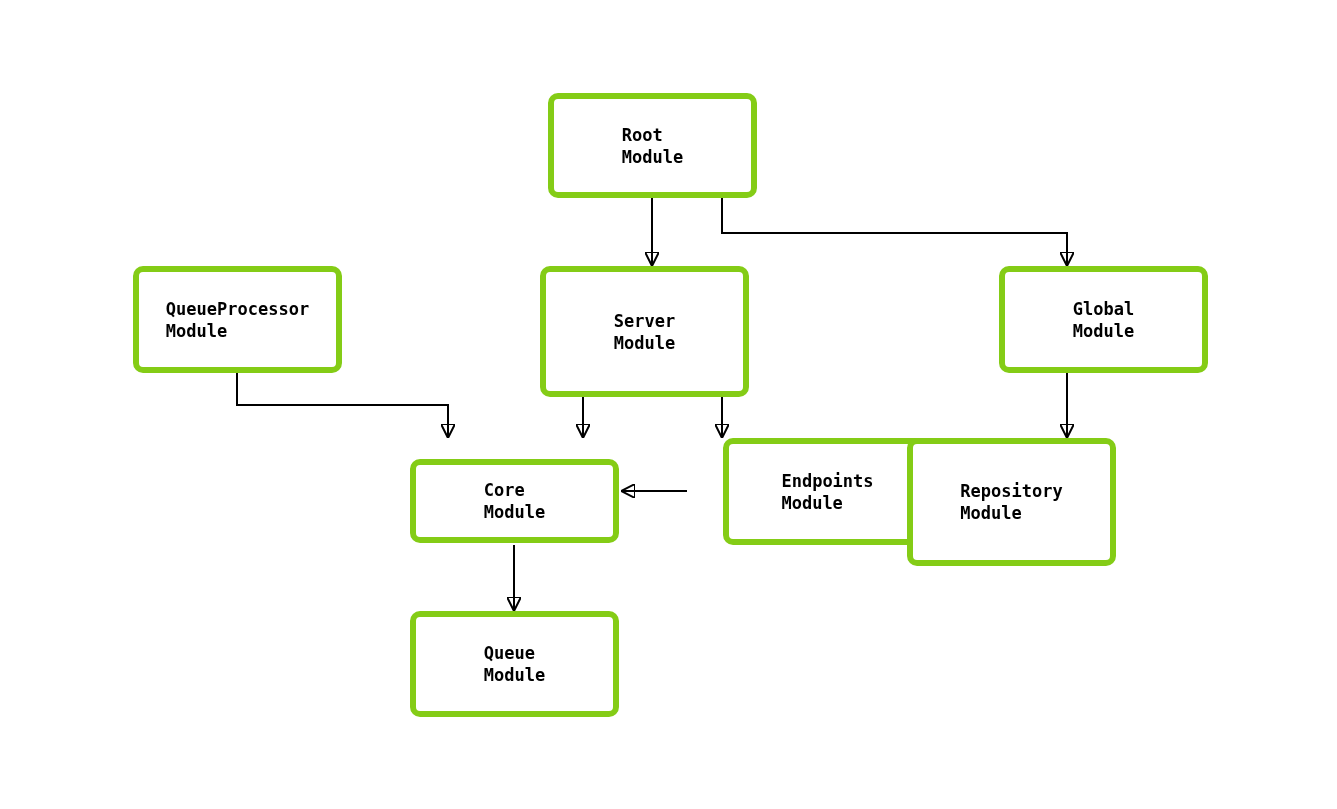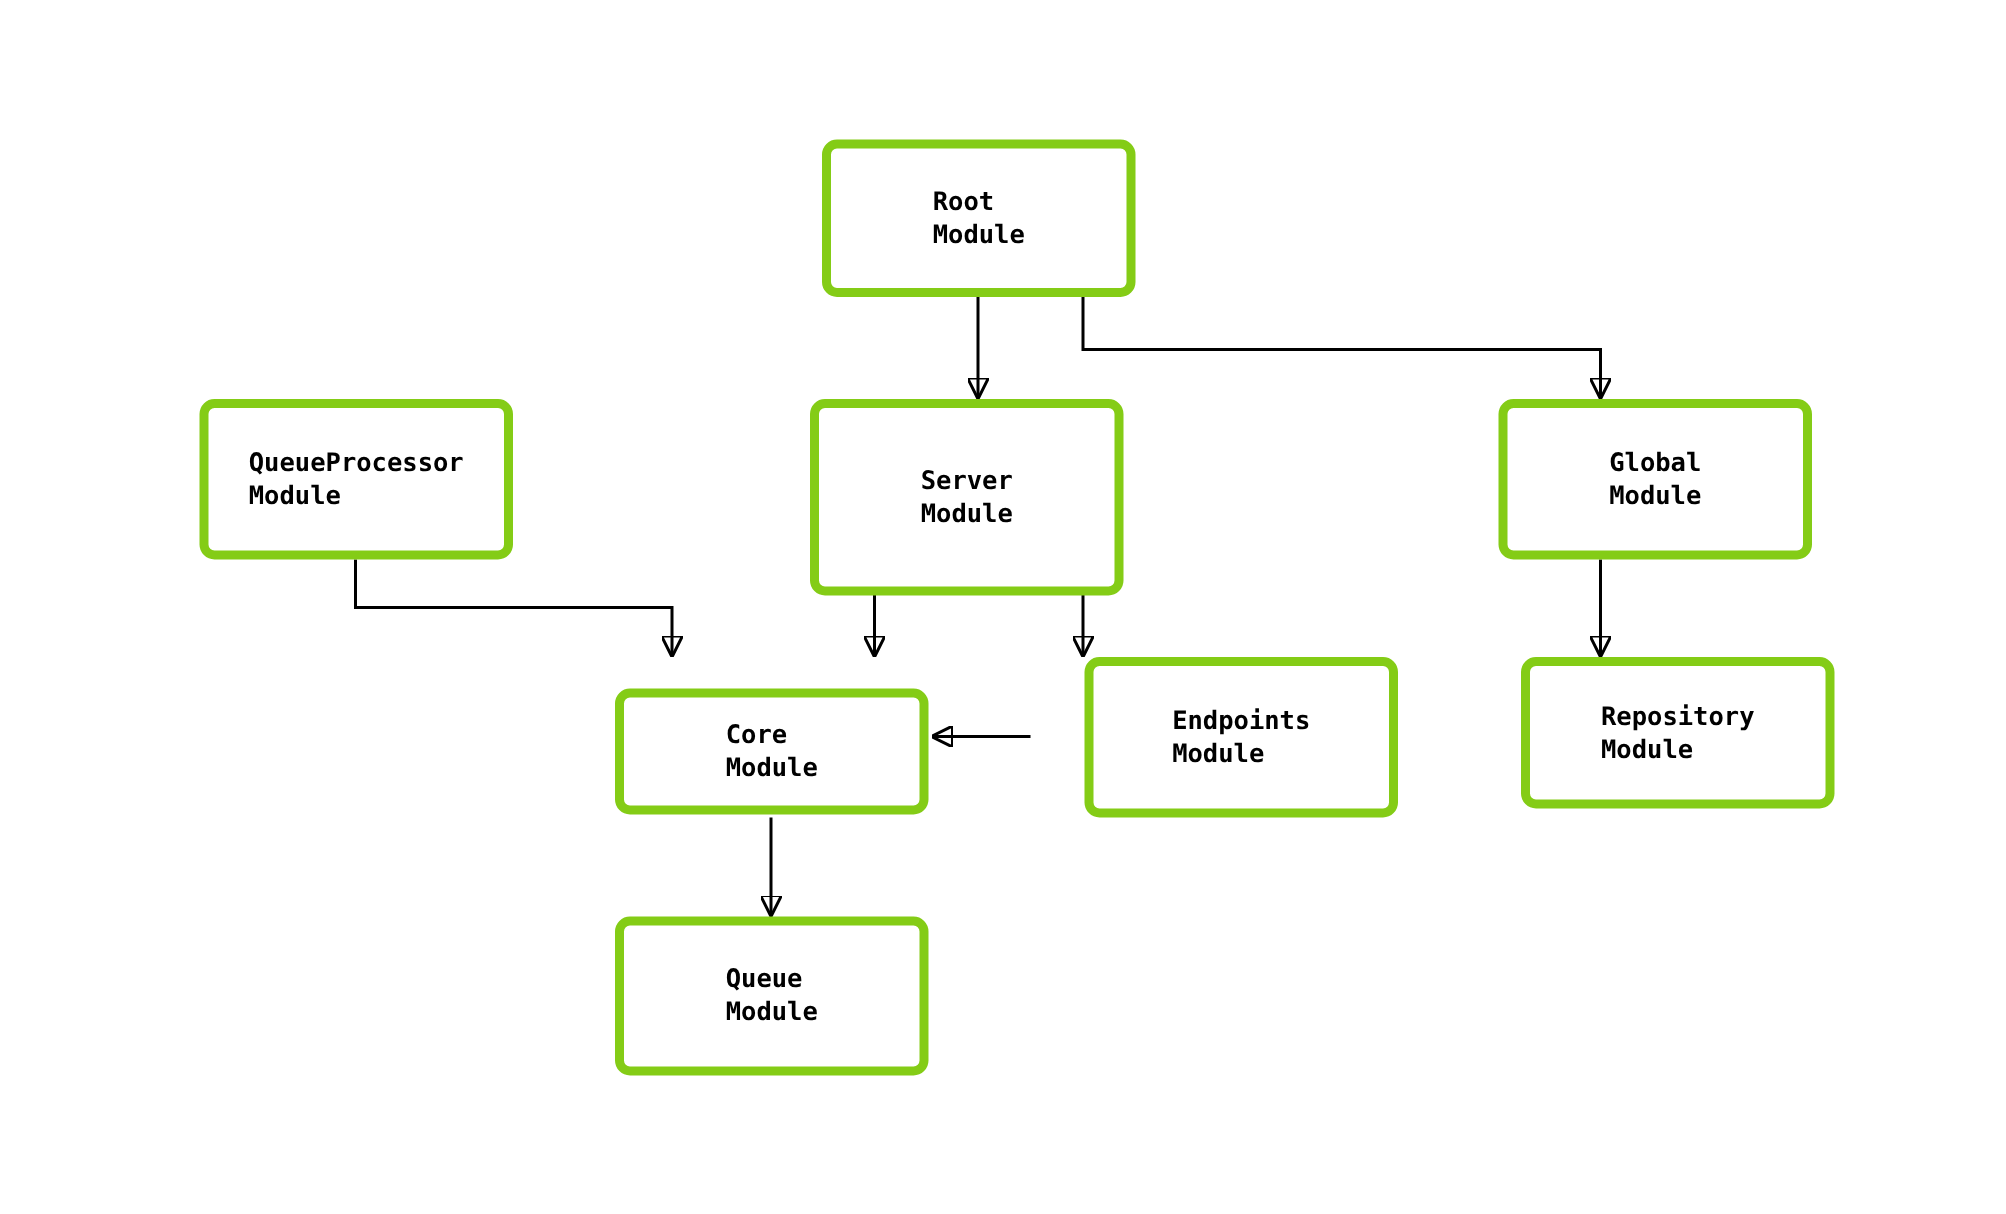--- a/index.html
+++ b/index.html
@@ -41,21 +41,21 @@
     line-height: 22px;
     color: #000000;
   }
 
   #node-root          { left: 548px; top:  93px; width: 209px; height: 105px; }
   #node-queueprocessor{ left: 133px; top: 266px; width: 209px; height: 107px; }
   #node-server        { left: 516px; top: 266px; width: 209px; height: 131px; margin-left: 24px; }
   #node-global        { left: 963px; top: 266px; width: 209px; height: 107px; margin-left: 36px; }
   #node-core          { left: 410px; top: 459px; width: 209px; height: 84px; }
   #node-endpoints     { left: 687px; top: 438px; width: 209px; height: 107px; margin-left: 36px; }
-  #node-repository    { left: 1014px; top: 438px; width: 209px; height: 101px; }
+  #node-repository    { left: 907px; top: 438px; width: 209px; height: 128px; }
   #node-queue         { left: 410px; top: 611px; width: 209px; height: 106px; }
 </style>
 </head>
 <body>
 
 <div class="canvas">
 
   <svg class="edges" width="1337" height="809" viewBox="0 0 1337 809" xmlns="http://www.w3.org/2000/svg">
     <defs>
       <marker id="arrow" markerUnits="userSpaceOnUse" markerWidth="14" markerHeight="14" refX="12" refY="7" orient="auto">

